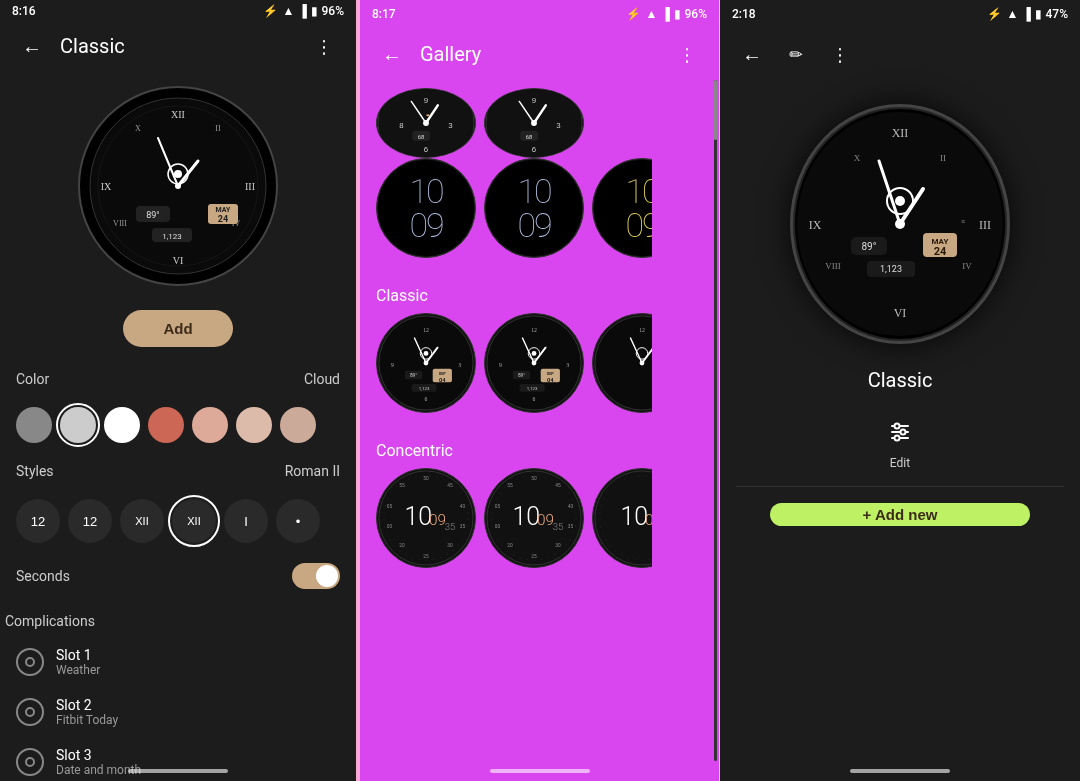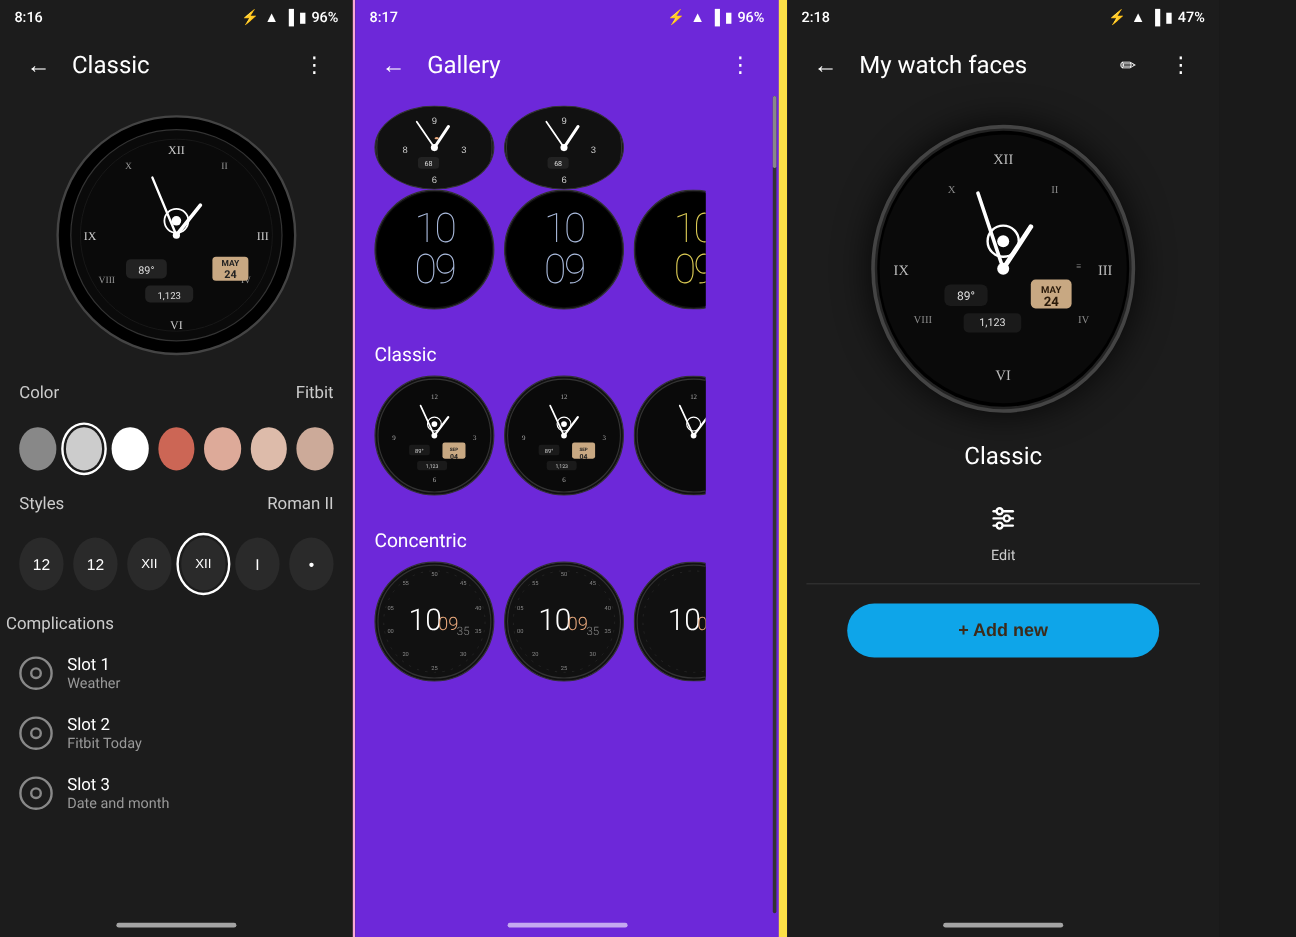--- a/index.html
+++ b/index.html
@@ -15,28 +15,28 @@
 
     
     .panel {
       display: flex;
       flex-direction: column;
       height: 781px;
       overflow: hidden;
       position: relative;
     }
     .panel-left {
-      width: 296px;
+      width: 360px;
       background: #1c1c1c;
-      border-right: 2px solid #f9a8d4;
+      border-right: 4px solid #f9a8d4;
     }
     .panel-middle {
       width: 360px;
-      background: #6d28d9;
-      border-right: 7px solid #fde047;
+      background: #d946ef;
+      border-right: 1px solid #fde047;
     }
     .panel-right {
       width: 360px;
       background: #1c1c1c;
     }
 
     
     .status-bar {
       display: flex;
       justify-content: space-between;
@@ -390,25 +390,25 @@
       font-size: 12px;
       color: #ccc;
     }
 
     .add-new-btn {
       display: flex;
       justify-content: center;
       margin: 16px;
     }
     .add-new-btn button {
-      background: #0ea5e9;
+      background: #bef264;
       color: #3d2b1a;
       border: none;
       border-radius: 28px;
-      padding: 14px 60px;
+      padding: 3px 60px;
       font-size: 15px;
       font-weight: 600;
       cursor: pointer;
       display: flex;
       align-items: center;
       gap: 8px;
       width: 260px;
       justify-content: center;
     }
 
@@ -491,25 +491,28 @@
         <text x="135" y="126" fill="#222" font-size="9" text-anchor="middle" font-weight="bold">24</text>
 
         <rect x="64" y="132" width="40" height="14" rx="4" fill="#222"></rect>
         <text x="84" y="143" fill="#ddd" font-size="8" text-anchor="middle">1,123</text>
 
         <circle cx="90" cy="90" r="80" fill="none" stroke="#222" stroke-width="0.5"></circle>
       </svg>
     </div>
   </div>
 
+  <div class="add-btn">
+    <button>Add</button>
+  </div>
 
   <div class="section">
     <div class="section-header">
       <span class="section-label">Color</span>
-      <span class="section-value">Fitbit</span>
+      <span class="section-value">Cloud</span>
     </div>
   </div>
   <div class="color-swatches">
     <div class="swatch" style="background:#888888"></div>
     <div class="swatch selected" style="background:#cccccc"></div>
     <div class="swatch" style="background:#ffffff"></div>
     <div class="swatch" style="background:#cc6655"></div>
     <div class="swatch" style="background:#ddaa99"></div>
     <div class="swatch" style="background:#ddbbaa"></div>
     <div class="swatch" style="background:#ccaa99"></div>
@@ -523,20 +526,26 @@
   </div>
   <div class="style-buttons">
     <button class="style-btn">12</button>
     <button class="style-btn">12</button>
     <button class="style-btn" style="font-size:11px">XII</button>
     <button class="style-btn selected" style="font-size:11px">XII</button>
     <button class="style-btn">I</button>
     <button class="style-btn">•</button>
   </div>
 
+  <div class="toggle-row">
+    <span class="toggle-label">Seconds</span>
+    <div class="toggle">
+      <div class="toggle-thumb"></div>
+    </div>
+  </div>
 
   <span class="complications-label">Complications</span>
 
   <div class="complication-item">
     <div class="complication-icon">
       <div class="complication-icon-inner"></div>
     </div>
     <div class="complication-text">
       <div class="complication-slot">Slot 1</div>
       <div class="complication-value">Weather</div>
@@ -767,21 +776,20 @@
       <span>⚡</span>
       <span>▲</span>
       <span>▐</span>
       <span>▮</span>
       <span>47%</span>
     </div>
   </div>
 
   <div class="top-bar">
     <div class="icon-btn back-arrow">←</div>
-    <span class="top-bar-title">My watch faces</span>
     <div class="icon-btn" style="font-size:16px">✏</div>
     <div class="icon-btn">⋮</div>
   </div>
 
   <div class="right-watch-preview">
     <div class="right-watch-frame">
       <div class="right-watch-inner">
         <svg viewBox="0 0 210 230" width="210" height="230">
           <ellipse cx="105" cy="115" rx="103" ry="112" fill="#0a0a0a"></ellipse>
 

